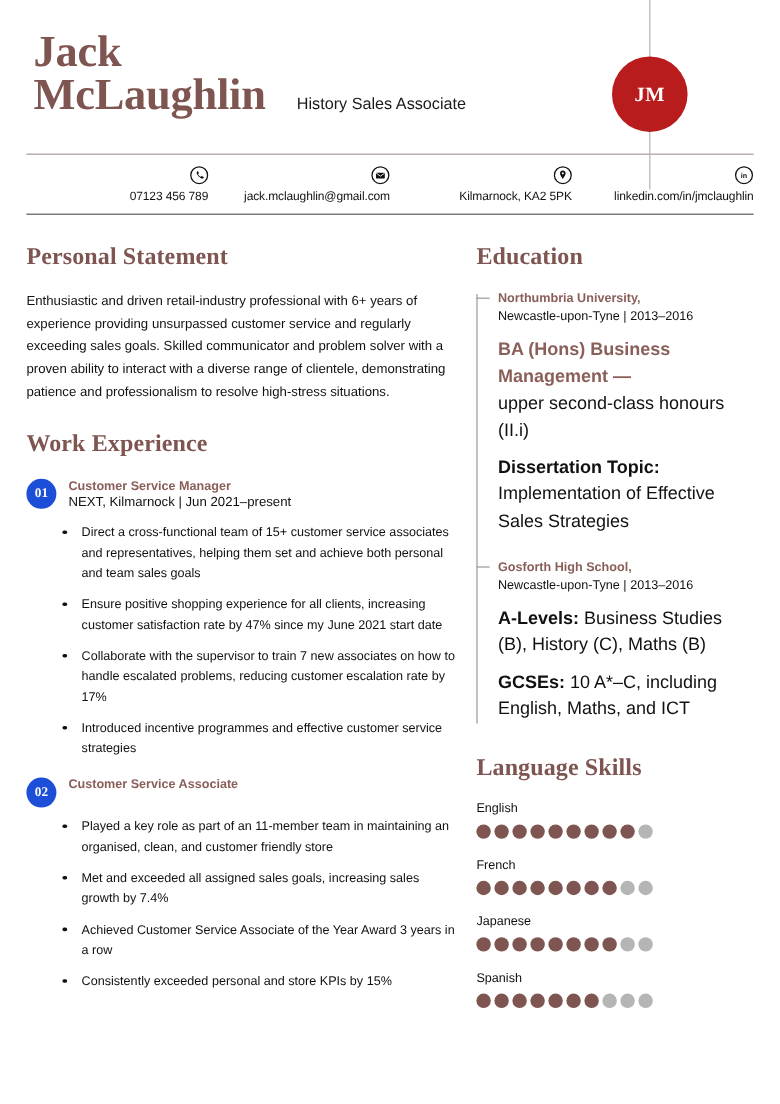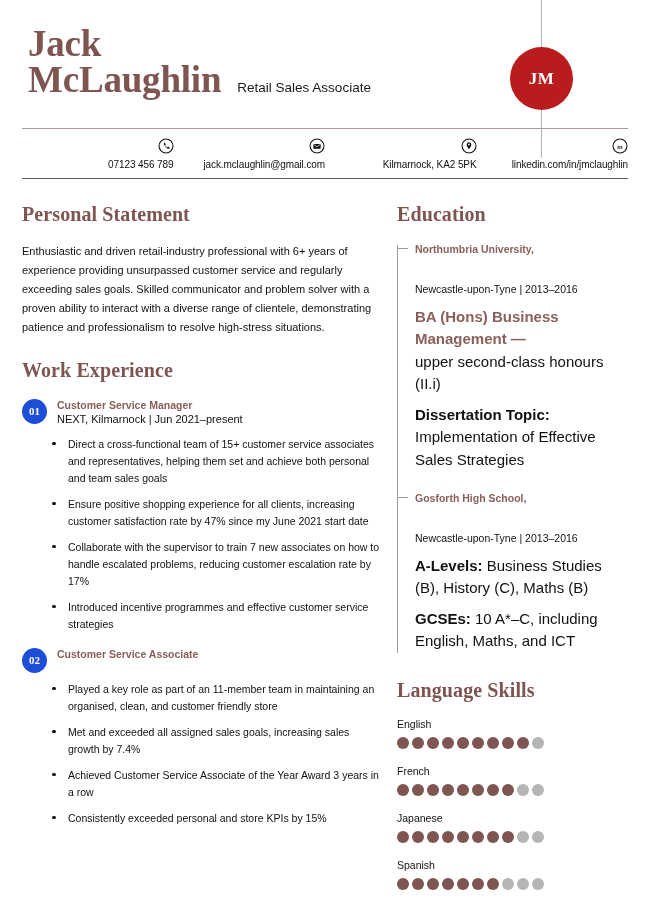--- a/index.html
+++ b/index.html
@@ -38,21 +38,21 @@
     font-family: "Liberation Serif", serif;
     font-weight: bold;
     color: #7e5550;
     font-size: 37px;
     line-height: 0.98;
     letter-spacing: -0.2px;
   }
   .name-line2-wrap {
     display: flex;
     align-items: baseline;
-    gap: 16px;
+    gap: 26px;
   }
   .job-title {
     font-family: "Liberation Sans", sans-serif;
     font-size: 13.5px;
     color: #1a1a1a;
     font-weight: normal;
     white-space: nowrap;
   }
 
   .vline {
@@ -234,21 +234,20 @@
   .edu-school {
     font-size: 10.5px;
     font-weight: bold;
     color: #8a5f59;
     line-height: 1.42;
   }
   .edu-place {
     font-size: 10.5px;
     color: #111;
     line-height: 1.5;
-    margin-top: 25px;
   }
   .edu-sub {
     margin-top: 8px;
     font-size: 15px;
     line-height: 1.5;
     color: #111;
   }
   .edu-sub .hl {
     color: #8a5f59;
     font-weight: bold;
@@ -280,21 +279,21 @@
 
   <div class="header">
     <div class="vline"></div>
     <div class="avatar">
       <span>JM</span>
     </div>
     <div class="name-block">
       <div class="name-line1">Jack</div>
       <div class="name-line2-wrap">
         <div class="name-line2">McLaughlin</div>
-        <div class="job-title">Retail Sales Associate</div>
+        <div class="job-title">History Sales Associate</div>
       </div>
     </div>
   </div>
 
   <div class="rule"></div>
 
   <div class="contact-bar">
 
     <div class="contact-item">
       <span class="ci-icon">

